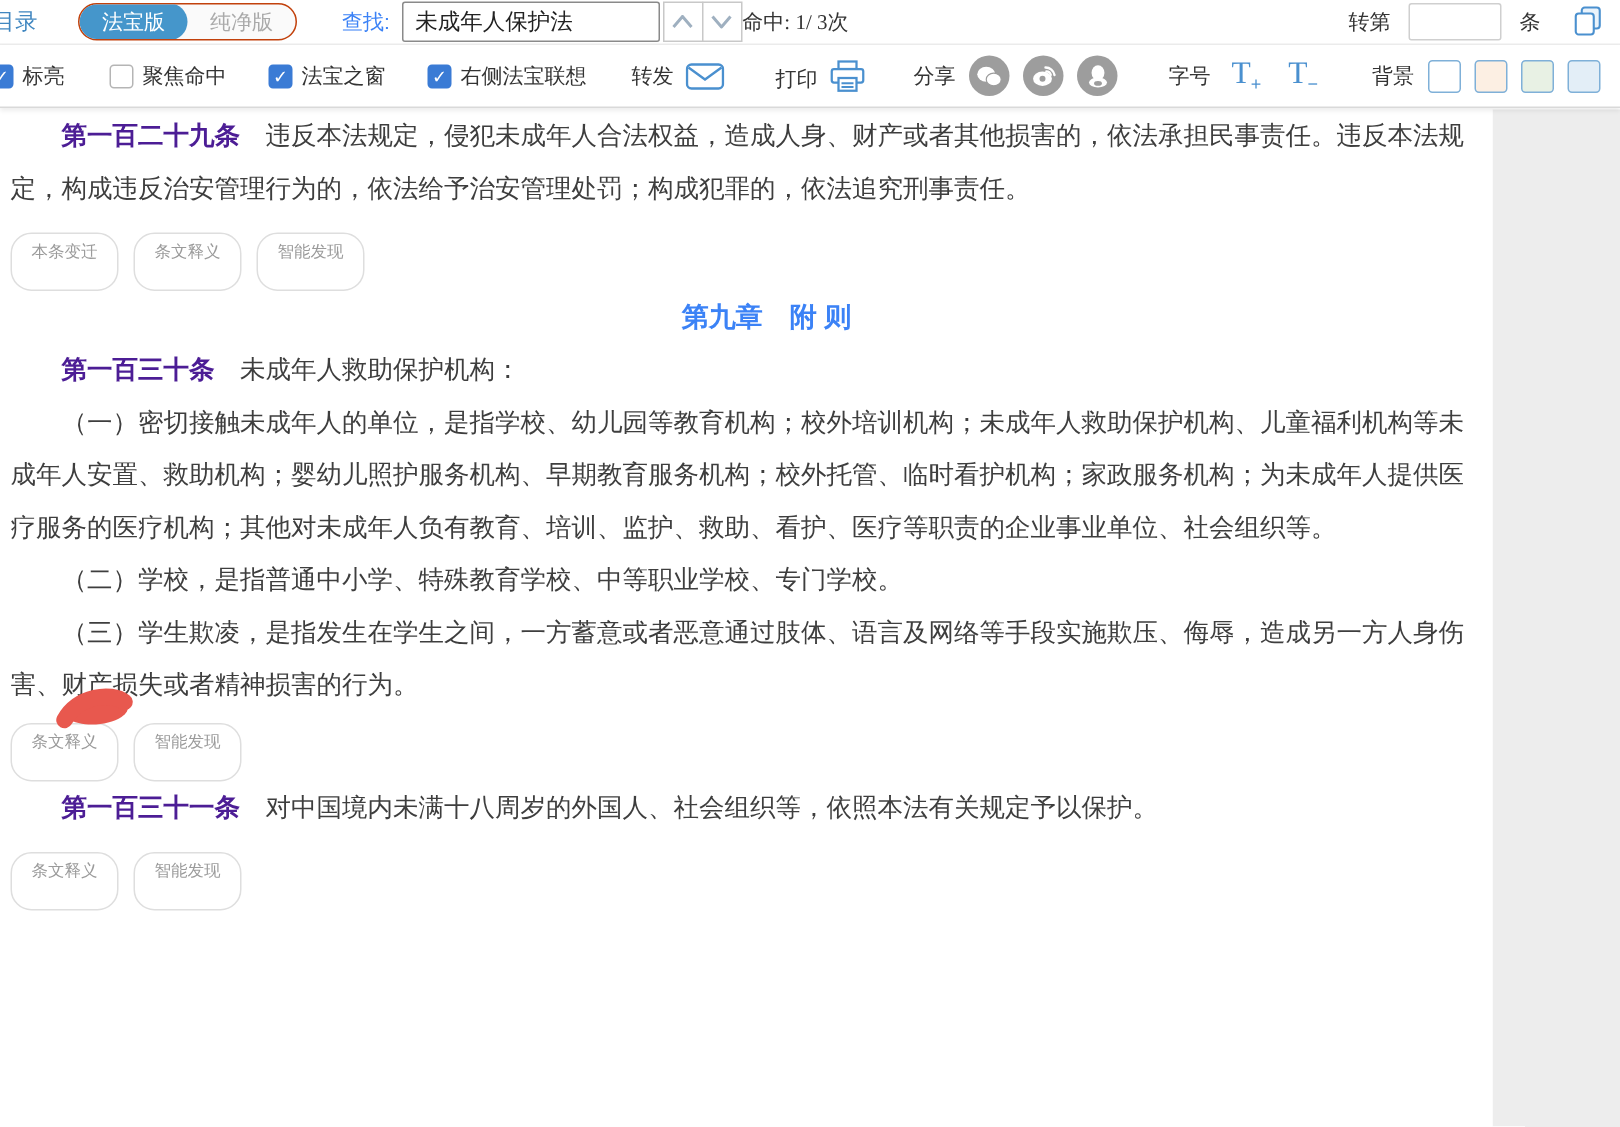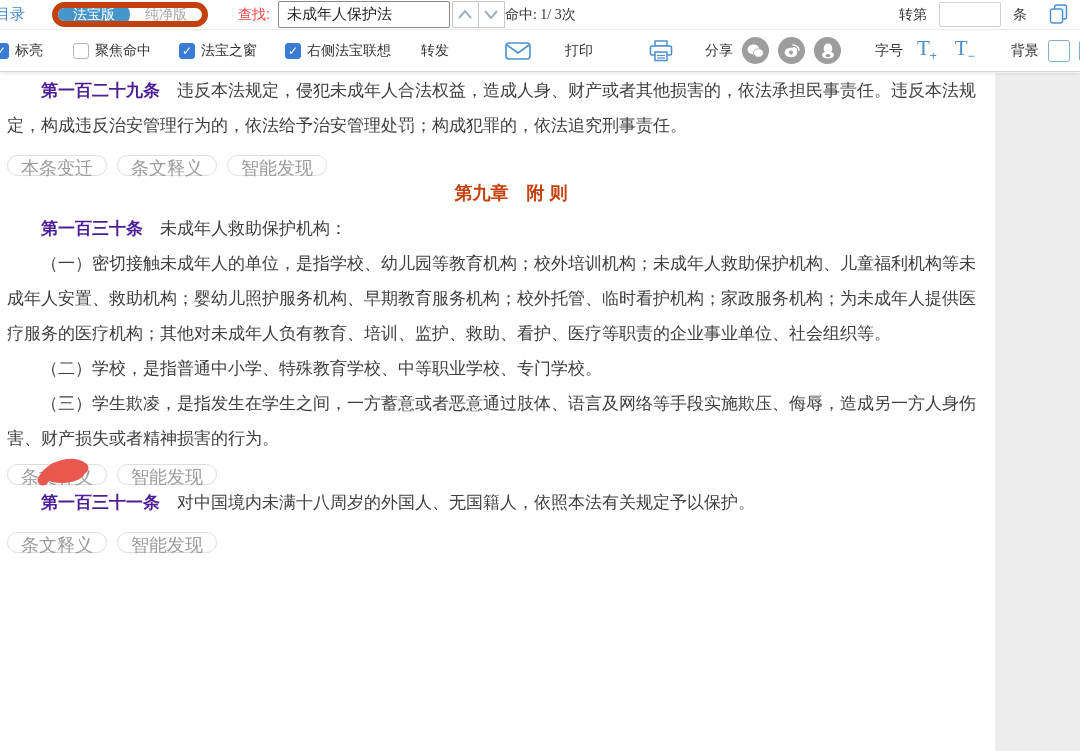--- a/index.html
+++ b/index.html
@@ -12,25 +12,25 @@
 
   
   .topbar {
     position:relative; z-index:5; height:30px; background:#fff;
     display:flex; align-items:center; font-size:14px;
     border-bottom:1px solid #ececec; padding-right:8px;
   }
   .toc-link { color:#4187c0; font-size:15px; margin-left:-5px; white-space:nowrap; }
   .seg {
     display:flex; align-items:center; height:25px; margin-left:27px;
-    border:6px solid #c2410c; border-radius:13px; background:#fafafa; overflow:hidden;
+    border:1px solid #c2410c; border-radius:13px; background:#fafafa; overflow:hidden;
   }
   .seg-item { padding:0 15px; line-height:23px; font-size:14px; color:#aaa; cursor:pointer; }
   .seg-item.active { background:#4596cb; color:#fff; border-radius:13px; line-height:25px; height:25px; }
-  .find-label { margin-left:30px; color:#ef4444; }
+  .find-label { margin-left:30px; color:#3b82f6; }
   .find-input {
     margin-left:8px; width:172px; height:27px; border:1px solid #8a8a8a; border-radius:2px;
     font-size:15px; padding:0 8px; color:#222; font-family:inherit; outline:none; background:#fff;
   }
   .updown { display:flex; margin-left:2px; }
   .ud-btn {
     width:27px; height:27px; border:1px solid #c8c8c8; background:#fff;
     display:flex; align-items:center; justify-content:center; cursor:pointer;
   }
   .ud-btn + .ud-btn { margin-left:-1px; }
@@ -49,21 +49,21 @@
     border-bottom:1px solid #d9d9d9; box-shadow:0 2px 3px rgba(0,0,0,0.07);
   }
   .tb-item { display:flex; align-items:center; white-space:nowrap; }
   .chk {
     width:16px; height:16px; border-radius:3px; margin-right:6px; flex:0 0 auto;
     border:1px solid #b5b5b5; background:#fff; display:flex; align-items:center; justify-content:center;
     font-size:12px; color:#fff; cursor:pointer;
   }
   .chk.checked { background:#3a7bd5; border-color:#3a7bd5; }
   .first-chk { margin-left:-7px; }
-  .icon-btn { display:flex; align-items:center; cursor:pointer;gap:48px; }
+  .icon-btn { display:flex; align-items:flex-end; cursor:pointer; }
   .share-circle {
     width:27px; height:27px; border-radius:50%; background:#9d9d9d; margin-left:9px;
     display:flex; align-items:center; justify-content:center; cursor:pointer;
   }
   .fs-btn {
     font-family:"Liberation Serif","DejaVu Serif",serif; color:#4a90cf; font-size:21px;
     margin-left:14px; cursor:pointer; line-height:1;
   }
   .fs-btn sub { font-size:12px; font-family:"Liberation Sans",sans-serif; }
   .swatch {
@@ -75,24 +75,24 @@
   .content {
     position:absolute; top:73px; left:0; width:995px; height:678px;
     background:#fff; padding:0 16px 0 7px; font-size:17px; line-height:35px; color:#3e3e3e;
     overflow:hidden;
   }
   .content p { margin:0; text-indent:2em; }
   .content b { color:#4c1d95; }
   .p129 { margin-top:-10px; }
   .tags { display:flex; gap:10px; margin-top:12px; text-indent:0; }
   .tag {
-    border:1px solid #dedede; border-radius:14px; height:21px; line-height:24px;
-    padding:0 13px; font-size:18px; color:#9b9b9b; background:#fff; cursor:pointer; white-space:nowrap;
-  }
-  .chapter { text-align:center; font-weight:bold; font-size:18px; color:#c2410c; margin-top:36px; text-indent:0; }
+    border:1px solid #dedede; border-radius:14px; height:39px; line-height:24px;
+    padding:0 13px; font-size:11px; color:#9b9b9b; background:#fff; cursor:pointer; white-space:nowrap;
+  }
+  .chapter { text-align:center; font-weight:bold; font-size:18px; color:#3b82f6; margin-top:36px; text-indent:0; }
   .p130 { margin-top:14px; }
   .item1 { margin-top:8px; }
   .tags-130 { margin-top:8px; }
   .p131 { margin-top:28px; }
   .tags-131 { margin-top:12px; }
   .p132 { margin-top:34px; }
 
   .red-scribble { position:absolute; left:36px; top:455px; z-index:6; pointer-events:none; }
 </style>
 </head>
@@ -239,21 +239,21 @@
 
   <p class="item1">（一）密切接触未成年人的单位，是指学校、幼儿园等教育机构；校外培训机构；未成年人救助保护机构、儿童福利机构等未成年人安置、救助机构；婴幼儿照护服务机构、早期教育服务机构；校外托管、临时看护机构；家政服务机构；为未成年人提供医疗服务的医疗机构；其他对未成年人负有教育、培训、监护、救助、看护、医疗等职责的企业事业单位、社会组织等。</p>
   <p>（二）学校，是指普通中小学、特殊教育学校、中等职业学校、专门学校。</p>
   <p>（三）学生欺凌，是指发生在学生之间，一方蓄意或者恶意通过肢体、语言及网络等手段实施欺压、侮辱，造成另一方人身伤害、财产损失或者精神损害的行为。</p>
 
   <div class="tags tags-130">
     <span class="tag">条文释义</span>
     <span class="tag">智能发现</span>
   </div>
 
-  <p class="p131"><b>第一百三十一条</b>　<span>对中国境内未满十八周岁的外国人、无国籍人，依照本法有关规定予以保护。</span></p>
+  <p class="p131"><b>第一百三十一条</b>　<span>对中国境内未满十八周岁的外国人、社会组织等，依照本法有关规定予以保护。</span></p>
 
   <div class="tags tags-131">
     <span class="tag">条文释义</span>
     <span class="tag">智能发现</span>
   </div>
 
 </div>
 
 <svg class="red-scribble" width="62" height="38" viewBox="0 0 62 38">
   <path d="M9 24 C13 11 27 6 41 10 C50 13 52 18 45 23 C36 29 18 30 9 24 Z" fill="#e8584e"></path>

